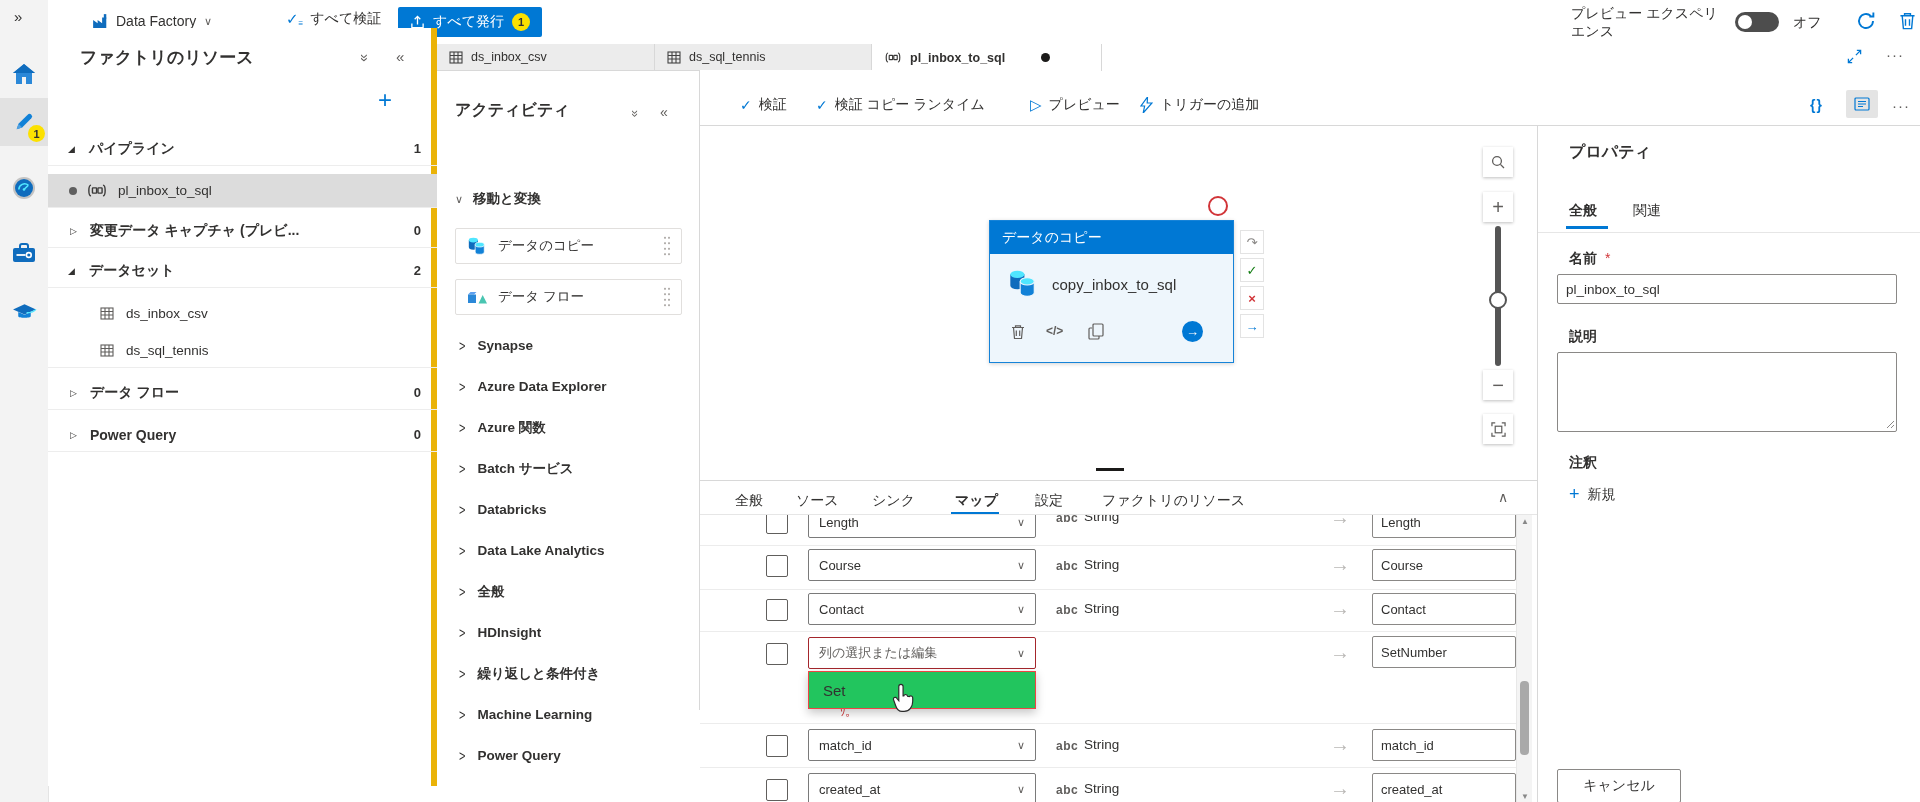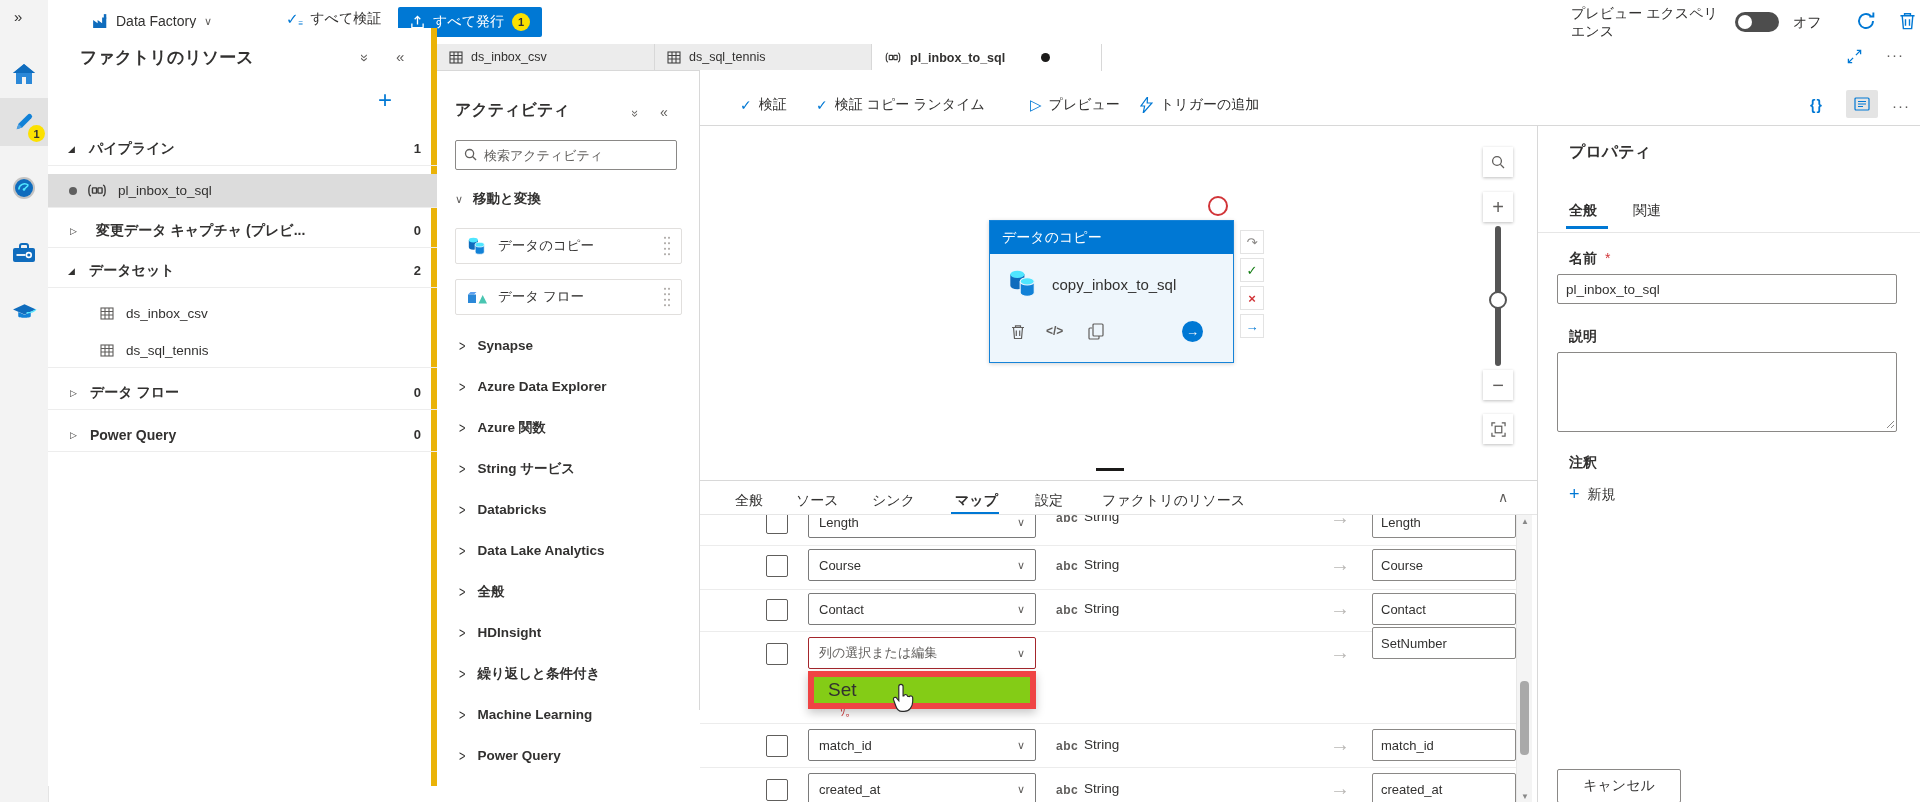--- a/index.html
+++ b/index.html
@@ -188,21 +188,21 @@
           <svg width="22" height="13" viewBox="0 0 20 12" fill="none" stroke="#3b3a39" stroke-width="1.3">
             <path d="M4.5 1 C1.8 1 1.8 11 4.5 11 M15.5 1 c2.7 0 2.7 10 0 10"></path>
             <rect x="5.8" y="3.6" width="3.8" height="4.8" rx="0.5"></rect>
             <rect x="10.9" y="3.6" width="3.8" height="4.8" rx="0.5"></rect>
           </svg>
         </span>
       <span style="margin-left:10px;font-size:13.5px;">pl_inbox_to_sql</span>
     </div>
     <div class="treerow hr" style="top:186px;">
       <span class="tri" style="margin-left:22px;">▷</span>
-      <span class="b600" style="margin-left:19px;white-space:nowrap;">変更データ キャプチャ (プレビ...</span>
+      <span class="b600" style="margin-left:13px;white-space:nowrap;">変更データ キャプチャ (プレビ...</span>
       <span class="count" style="background:#fff;padding-left:4px;">0</span>
     </div>
     <div class="treerow hr" style="top:226px;">
       <span class="tri" style="margin-left:20px;">◢</span>
       <span class="b600" style="margin-left:14px;">データセット</span>
       <span class="count">2</span>
     </div>
     <div class="treerow" style="top:268px;">
       <span style="margin-left:52px;">
           <svg width="14" height="13" viewBox="0 0 14 13" fill="none" stroke="#605e5c" stroke-width="1.1">
@@ -230,29 +230,20 @@
       <span class="tri" style="margin-left:22px;">▷</span>
       <span class="b600" style="margin-left:13px;">Power Query</span>
       <span class="count">0</span>
     </div>
   </div>
 
   <div class="abs" style="left:437px;top:70px;width:263px;height:640px;background:#fff;border-right:1px solid #d8d8d8;box-sizing:border-box;">
     <div class="abs panel-title" style="left:18px;top:30px;">アクティビティ</div>
     <div class="abs gray" style="left:195px;top:36px;transform:rotate(90deg);font-size:13px;cursor:pointer;">»</div>
     <div class="abs gray" style="left:223px;top:34px;font-size:14px;cursor:pointer;">«</div>
-    <div class="abs" style="left:18px;top:70px;">
-      <span class="abs" style="left:9px;top:8px;z-index:2;">
-          <svg width="13" height="13" viewBox="0 0 14 14" fill="none" stroke="#605e5c" stroke-width="1.4">
-            <circle cx="6" cy="6" r="4.4"></circle>
-            <path d="M9.4 9.4 L13 13"></path>
-          </svg>
-        </span>
-      <input class="inputbox" style="width: 222px; height: 30px; padding-left: 28px;" placeholder="検索アクティビティ">
-    </div>
     <div class="abs flex" style="left:18px;top:120px;gap:10px;cursor:pointer;">
       <span class="gray" style="font-size:11px;">∨</span>
       <span class="b600" style="font-size:13.5px;">移動と変換</span>
     </div>
     <div class="act-item" style="top:158px;">
       <span>
           <svg width="22" height="20" viewBox="0 0 24 22">
             <path d="M3 4.5 v8 a5 2.6 0 0 0 10 0 v-8" fill="#0f6cbd"></path>
             <ellipse cx="8" cy="4.5" rx="5" ry="2.6" fill="#50e6ff"></ellipse>
             <g stroke="#fff" stroke-width="0.8">
@@ -283,21 +274,21 @@
       <div class="sec-row">
           <span class="chev">&gt;</span>
           <span>Azure Data Explorer</span>
         </div>
       <div class="sec-row">
           <span class="chev">&gt;</span>
           <span>Azure 関数</span>
         </div>
       <div class="sec-row">
           <span class="chev">&gt;</span>
-          <span>String サービス</span>
+          <span>Batch サービス</span>
         </div>
       <div class="sec-row">
           <span class="chev">&gt;</span>
           <span>Databricks</span>
         </div>
       <div class="sec-row">
           <span class="chev">&gt;</span>
           <span>Data Lake Analytics</span>
         </div>
       <div class="sec-row">
@@ -503,22 +494,22 @@
       <span class="arrowg" style="left:630px;top:82px;">→</span>
       <input class="inputbox dest" style="left: 672px; top: 78px;" value="Contact">
       <div class="rowline" style="top:116px;"></div>
 
       <div class="cbx" style="left:66px;top:128px;"></div>
       <div class="mrow-sel" style="left:108px;top:122px;border:1px solid #a4262c;color:#605e5c;">
           <span>列の選択または編集</span>
           <span class="dd">∨</span>
         </div>
       <span class="arrowg" style="left:630px;top:126px;">→</span>
-      <input class="inputbox dest" style="left: 672px; top: 112px;" value="SetNumber">
-      <div class="abs" style="left:108px;top:156px;width:228px;height:38px;background:#84cc16;border:6px solid #ef4444;box-shadow:0 4px 9px rgba(0,0,0,.22);display:flex;align-items:center;padding-left:14px;box-sizing:border-box;font-size:19px;z-index:5;cursor:pointer;">
+      <input class="inputbox dest" style="left: 672px; top: 121px;" value="SetNumber">
+      <div class="abs" style="left:108px;top:156px;width:228px;height:38px;background:#22c55e;border:1px solid #ef4444;box-shadow:0 4px 9px rgba(0,0,0,.22);display:flex;align-items:center;padding-left:14px;box-sizing:border-box;font-size:15px;z-index:5;cursor:pointer;">
         <span>Set</span>
       </div>
       <span class="abs" style="left:140px;top:191px;color:#d13438;font-size:11px;">ｿ。</span>
       <span class="abs" style="left:190px;top:168px;z-index:6;">
         <svg width="24" height="30" viewBox="0 0 22 28">
             <path d="M8 3.2 a2 2 0 0 1 4 0 V12 h.7 a1.8 1.8 0 0 1 3.5.4 l1.6.3 a1.8 1.8 0 0 1 3.2 1 V17 c0 5-3 9.5-8 9.5 h-2 c-3 0-4.8-2-5.8-5 l-2-5.6 a1.7 1.7 0 0 1 3-1.6 L8 16.4 Z" fill="#fff" stroke="#2b2b2b" stroke-width="1.1"></path>
           </svg>
       </span>
       <div class="rowline" style="top:208px;"></div>
 

